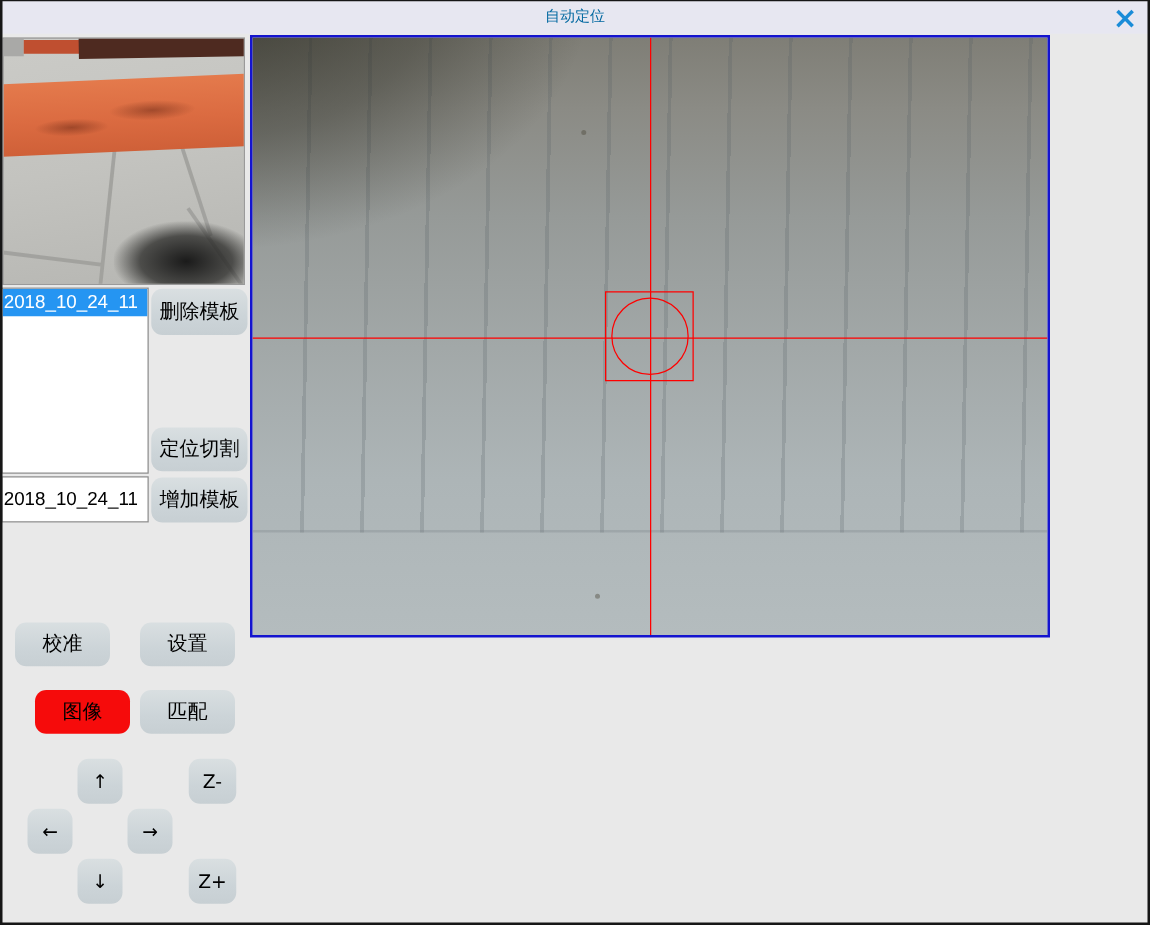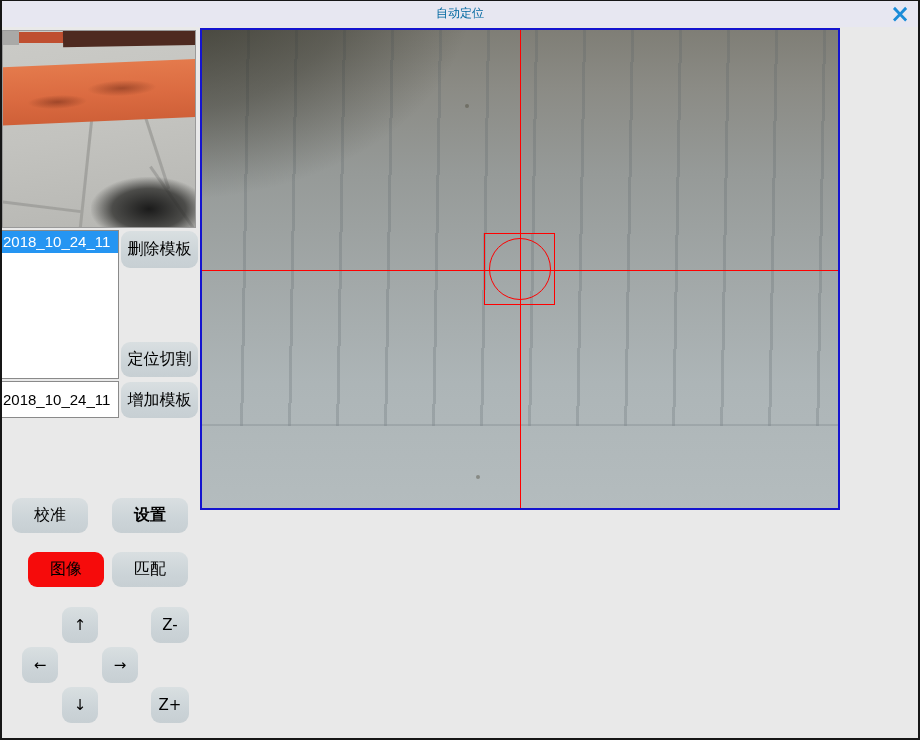--- a/index.html
+++ b/index.html
@@ -82,21 +82,21 @@
     color:#000; font-size:16px; font-family:"Liberation Sans", sans-serif;
     display:flex; align-items:center; justify-content:center;
   }
   .btn-red { background:#f60b0b; }
   .btn-del     { left:121px; top:231px; width:77px; height:37px; }
   .btn-clear   { left:121px; top:287px; width:77px; height:36px; }
   .btn-engrave { left:121px; top:342px; width:77px; height:35px; }
   .btn-add     { left:121px; top:382px; width:77px; height:36px; }
   .btn-poscut  { left:12px;  top:442px; width:176px; height:35px; }
   .btn-calib   { left:12px;  top:498px; width:76px;  height:35px; }
-  .btn-set     { left:112px; top:498px; width:76px;  height:35px;font-weight:bold; }
+  .btn-set     { left:112px; top:498px; width:76px;  height:35px; }
   .btn-image   { left:28px;  top:552px; width:76px;  height:35px; }
   .btn-match   { left:112px; top:552px; width:76px;  height:35px;font-family:Liberation Mono, monospace; }
 
   .jog { font-family:"DejaVu Sans", sans-serif; font-size:15px; }
   .btn-up    { left:62px;  top:607px; width:36px; height:36px; }
   .btn-zm    { left:151px; top:607px; width:38px; height:36px; }
   .btn-left  { left:22px;  top:647px; width:36px; height:36px; }
   .btn-right { left:102px; top:647px; width:36px; height:36px; }
   .btn-down  { left:62px;  top:687px; width:36px; height:36px; }
   .btn-zp    { left:151px; top:687px; width:38px; height:36px; }

